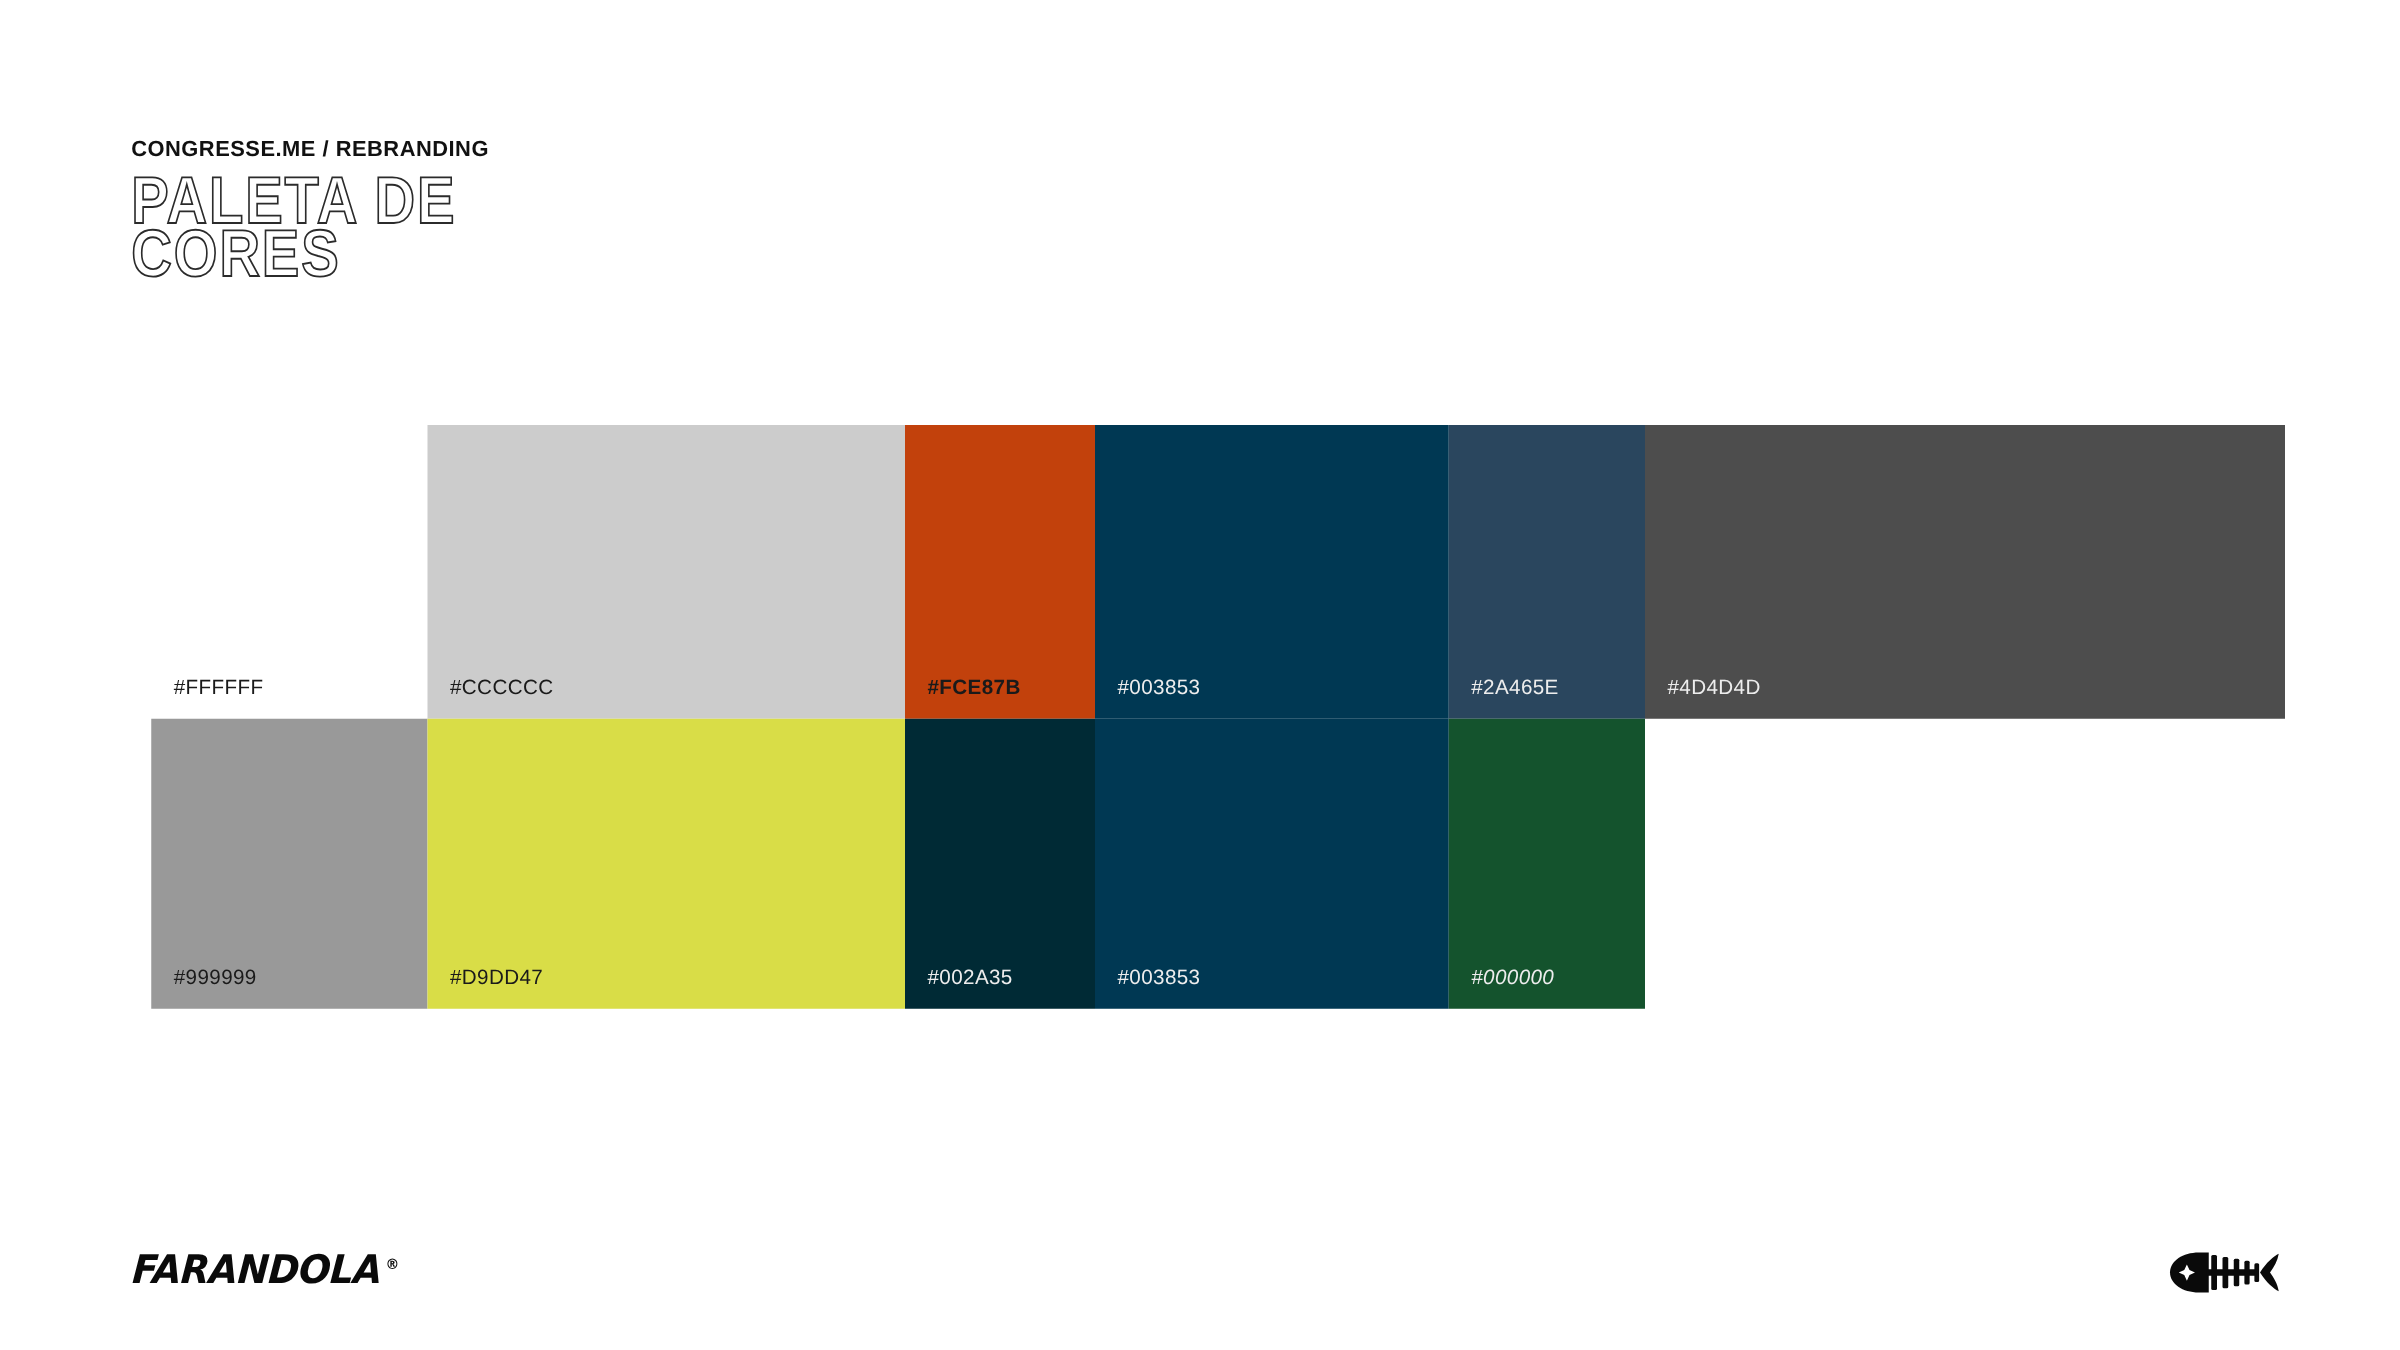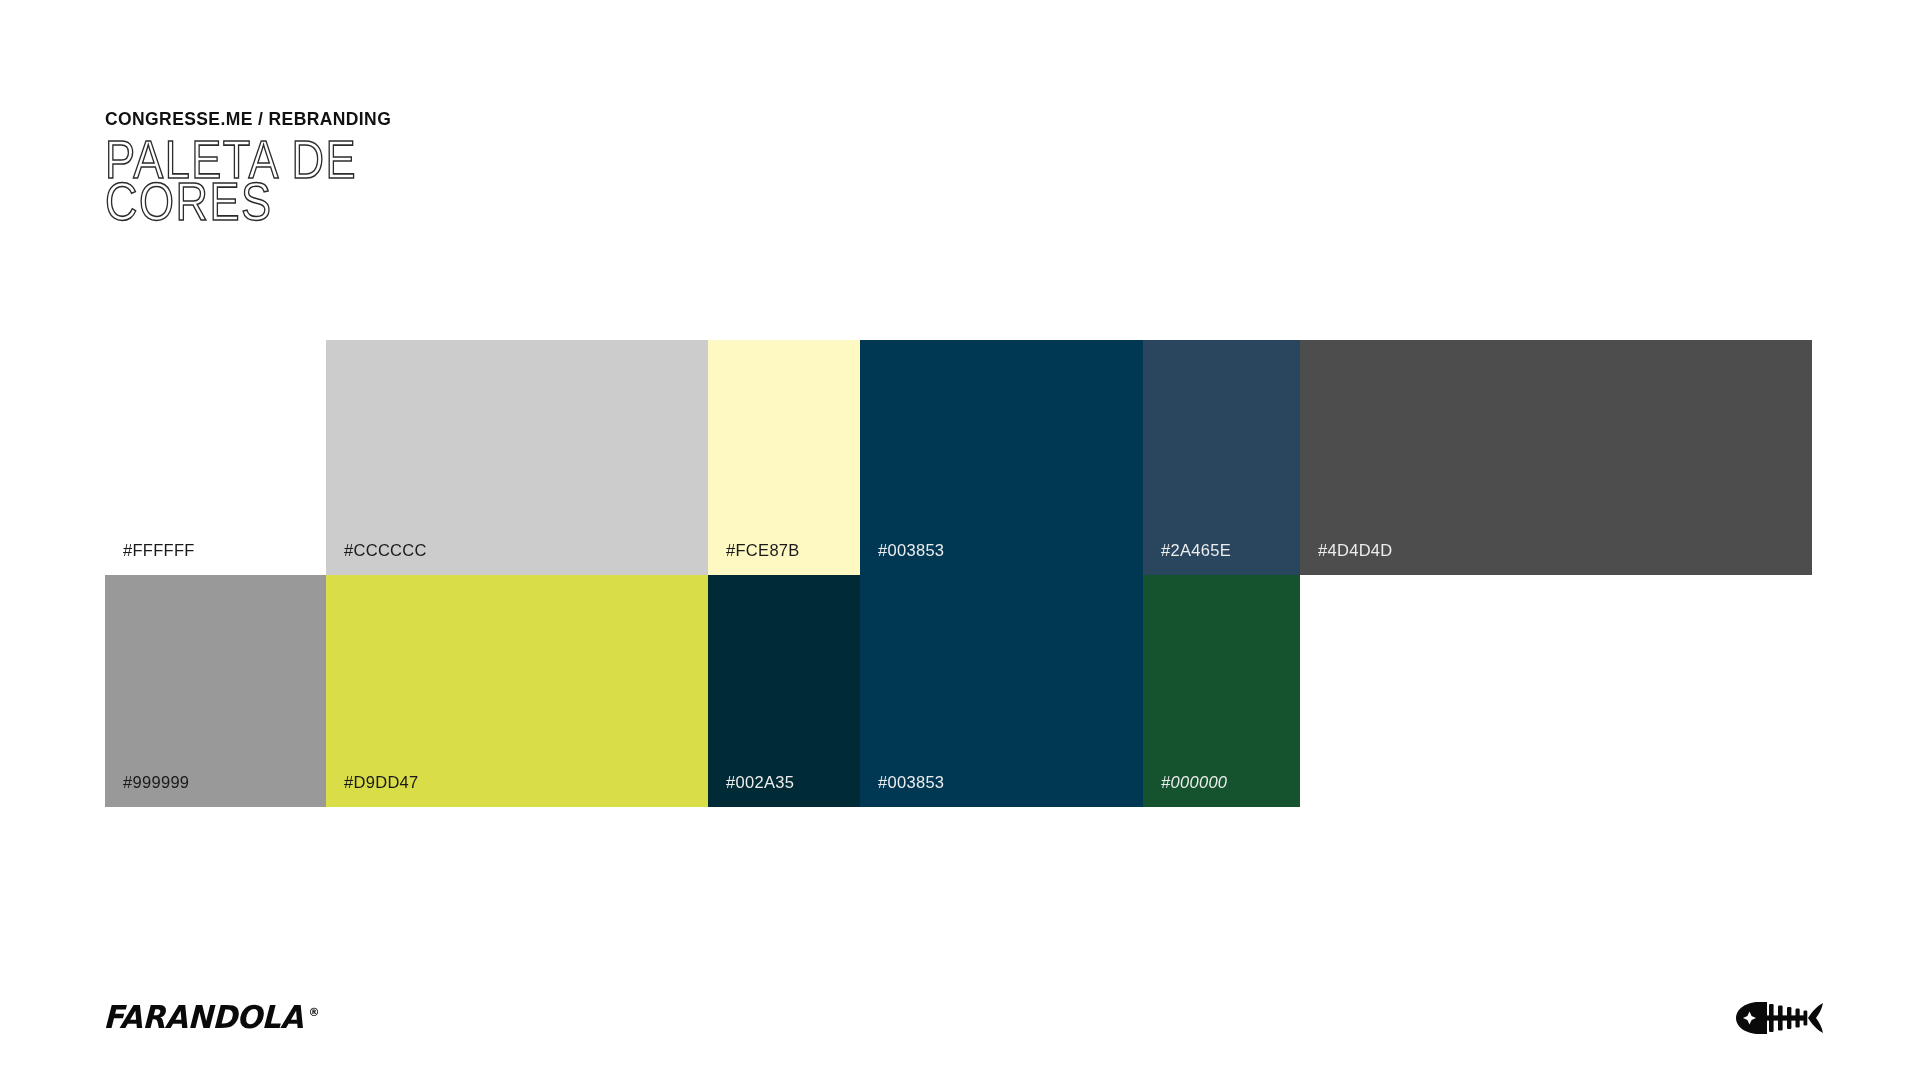--- a/index.html
+++ b/index.html
@@ -12,35 +12,35 @@
   .slide { position:relative; width:1920px; height:1080px; background:#fff;margin-top:35px; }
 
   
   .header { position:absolute; left:105px; top:76px; }
   .eyebrow {
     font-size:17.5px; font-weight:bold; letter-spacing:0.4px;
     color:#111111; line-height:1; white-space:nowrap;
   }
   .outline-wrap {
     margin-top:7px;
-    font-size:45px; font-weight:normal; line-height:0.95;
+    font-size:45px; font-weight:bold; line-height:0.95;
     letter-spacing:1.5px; white-space:nowrap;
     color:transparent;
     -webkit-text-stroke:1.3px #2b2b2b;
     text-shadow:
        0.7px 0 0 transparent;
   }
   .outline-line { display:block; transform:scaleY(1.18); transform-origin:left top; }
   
   .outline-clip { height:52px; overflow:hidden; }
 
   
   .palette {
     position:absolute;
-    left:105px; top:305px;
+    left:121px; top:305px;
     width:1707px; height:599px;
     display:grid;
     grid-template-columns: 221px 382px 152px 283px 157px 512px;
     grid-template-rows: 235px 232px;
   }
   .swatch { position:relative; }
   .swatch-label {
     position:absolute; left:18px; bottom:17px;
     font-size:16.5px; letter-spacing:0.3px; line-height:1;
     white-space:nowrap;
@@ -83,21 +83,21 @@
     </div>
   </div>
 
   <div class="palette" id="palette-grid">
       <div class="swatch" style="background: rgb(255, 255, 255);">
         <span class="swatch-label" style="color: rgb(26, 26, 26);">#FFFFFF</span>
       </div>
       <div class="swatch" style="background: rgb(204, 204, 204);">
         <span class="swatch-label" style="color: rgb(26, 26, 26);">#CCCCCC</span>
       </div>
-      <div class="swatch" style="background: #fef9c3;">
+      <div class="swatch" style="background: #c2410c; font-weight: bold;">
         <span class="swatch-label" style="color: rgb(26, 26, 26);">#FCE87B</span>
       </div>
       <div class="swatch" style="background: rgb(0, 56, 83);">
         <span class="swatch-label" style="color: rgb(237, 237, 237);">#003853</span>
       </div>
       <div class="swatch" style="background: rgb(42, 70, 94); padding-left: 16px;">
         <span class="swatch-label" style="color: rgb(237, 237, 237);">#2A465E</span>
       </div>
       <div class="swatch" style="background: rgb(77, 77, 77);">
         <span class="swatch-label" style="color: rgb(237, 237, 237);">#4D4D4D</span>

